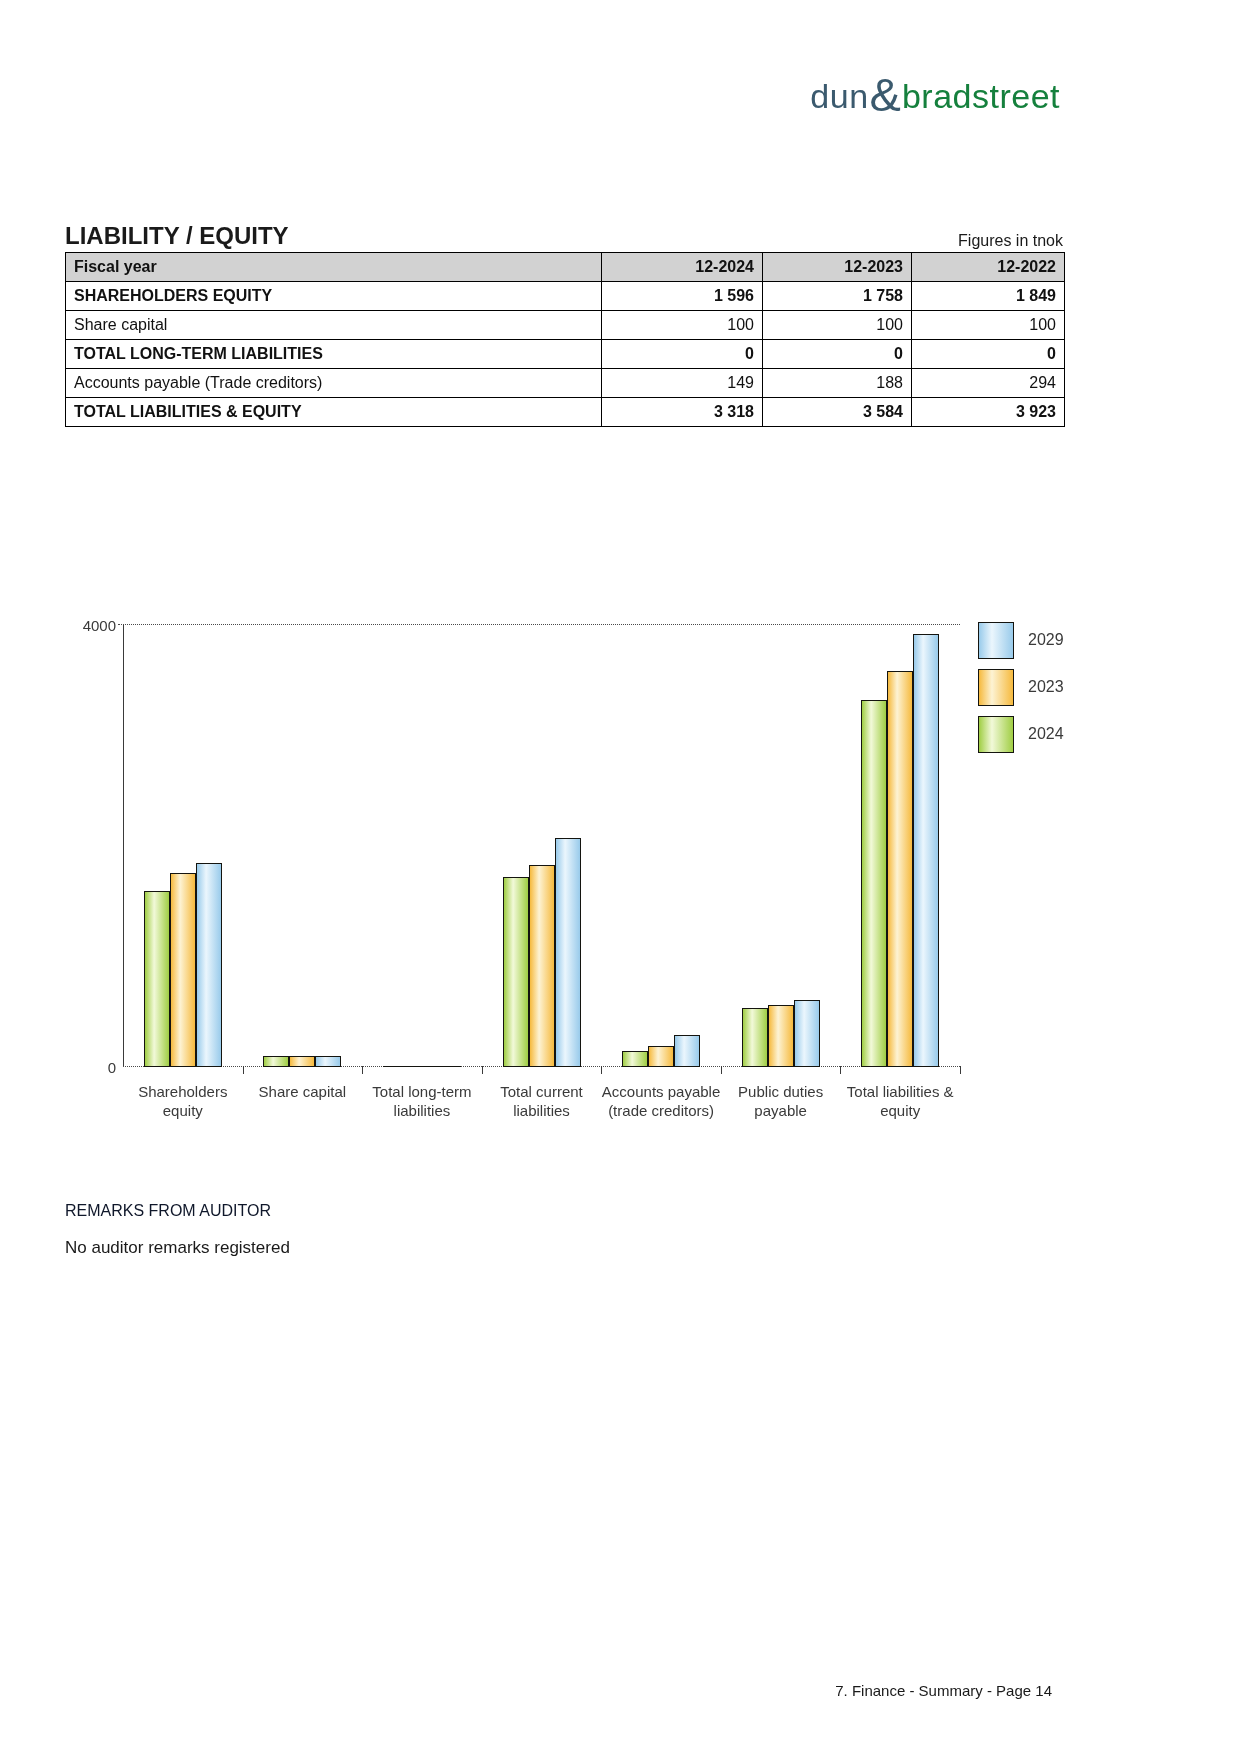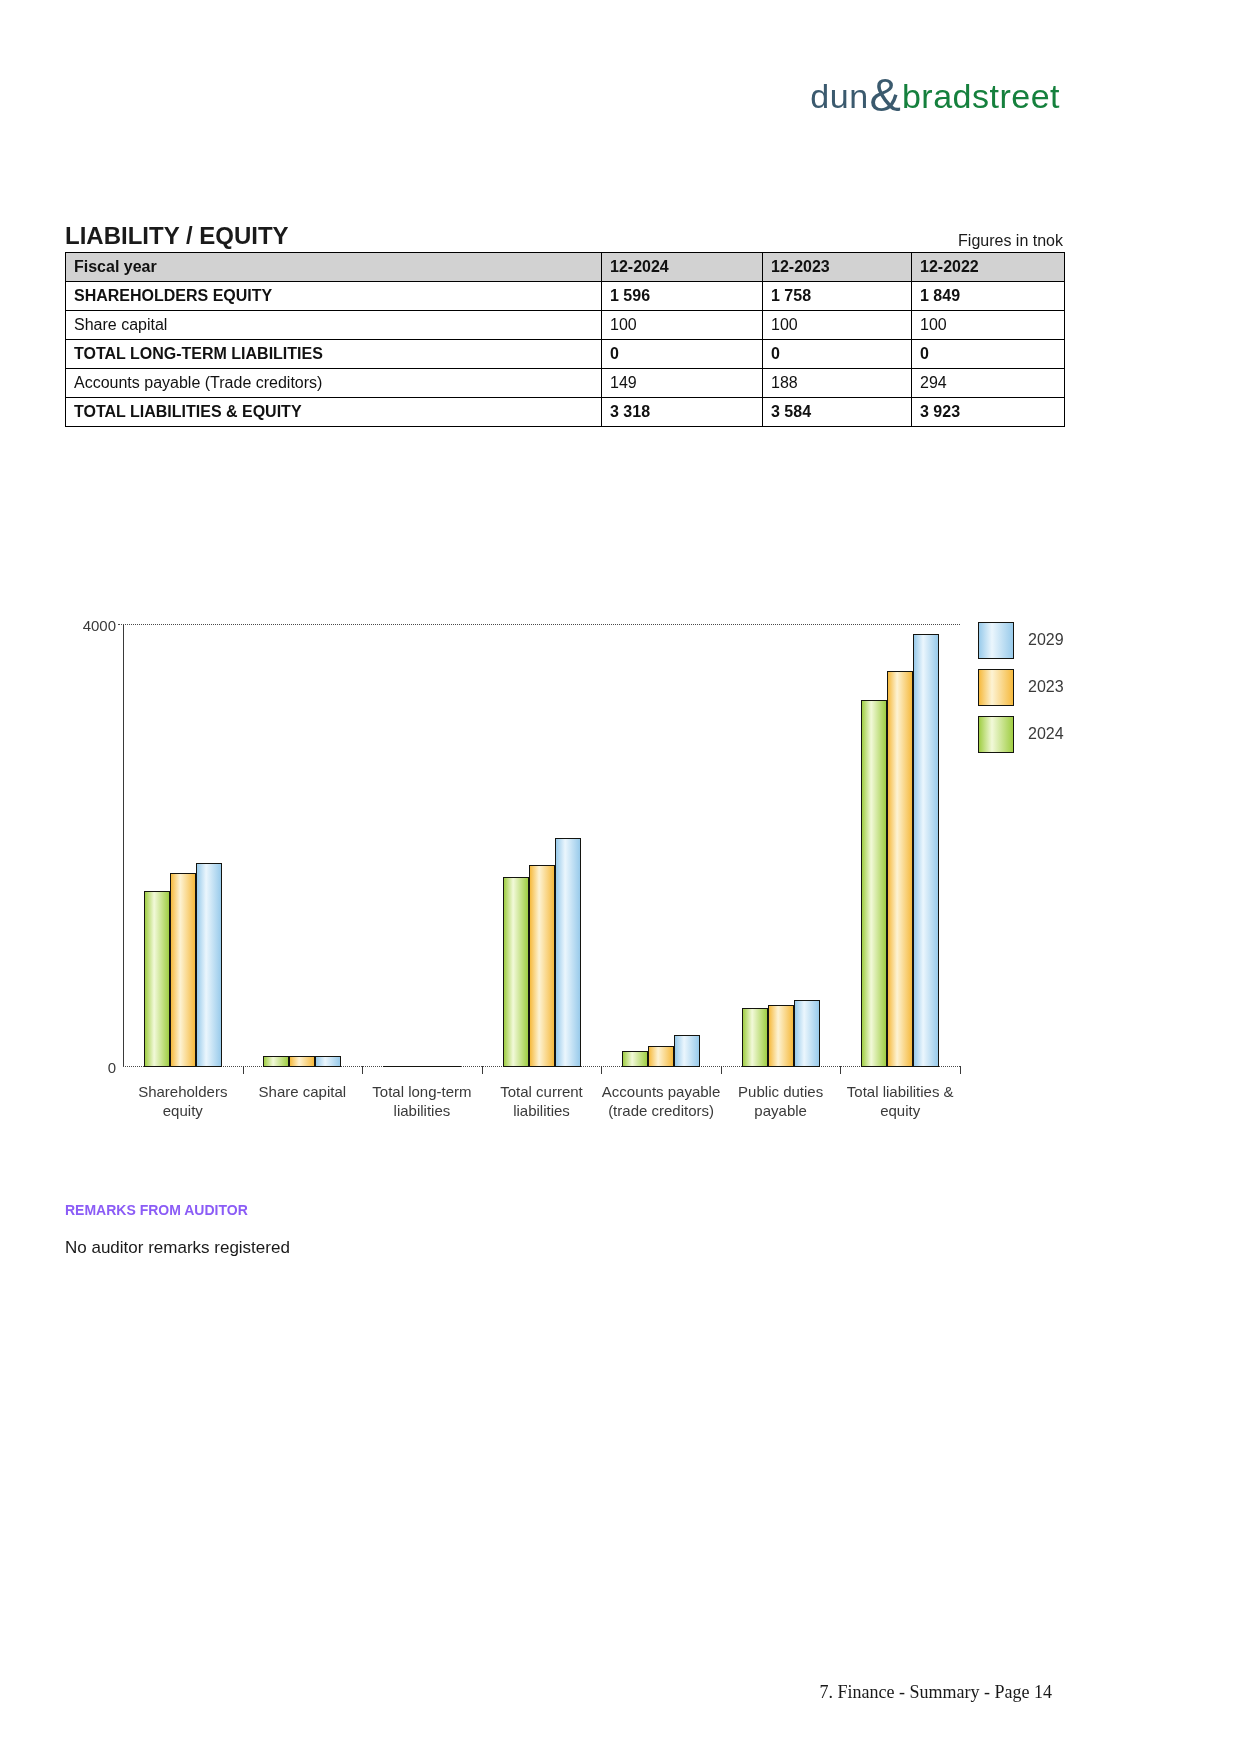--- a/index.html
+++ b/index.html
@@ -17,40 +17,40 @@
                 justify-content:space-between;align-items:flex-end;}
   .section-title{font-weight:bold;font-size:24px;color:#1a1a1a;}
   .unit-note{font-size:16px;color:#1a1a1a;}
 
   
   .fin-table{position:absolute;left:65px;top:252px;width:999px;border-collapse:collapse;
              font-size:16px;table-layout:fixed;}
   .fin-table th,.fin-table td{border:1.5px solid #000;padding:4px 8px;height:20px;
              overflow:hidden;white-space:nowrap;}
   .fin-table thead th{background:#d2d2d2;font-weight:bold;text-align:left;}
-  .fin-table .num{}
+  .fin-table .num{text-align:right;}
   .fin-table tr.bold td{font-weight:bold;}
 
   
   .chart{position:absolute;inset:0;}
   .ytick{position:absolute;left:68px;width:48px;text-align:right;font-size:15px;color:#3a3a3a;}
   .axis-left{position:absolute;left:123px;top:625px;height:442px;width:0;border-left:1.4px solid #3a3a3a;}
   .dline{position:absolute;height:0;border-top:1.6px dotted #4a4a4a;}
   .tick{position:absolute;width:0;height:8px;border-left:1.4px solid #3a3a3a;top:1066px;}
   .bar{position:absolute;box-sizing:border-box;border:1px solid #14140f;}
   .zero-bar{position:absolute;height:1.4px;background:#14140f;}
   .cat{position:absolute;top:1082px;width:160px;text-align:center;font-size:15px;
        line-height:19px;color:#3a3a3a;}
   .legend-swatch{position:absolute;width:36px;height:37px;box-sizing:border-box;border:1.3px solid #14140f;}
   .legend-label{position:absolute;font-size:16px;color:#3a3a3a;}
 
   
-  .remarks-title{position:absolute;left:65px;top:1202px;font-size:14px;font-weight:bold;color:#8b5cf6;}
+  .remarks-title{position:absolute;left:65px;top:1202px;font-size:16px;font-weight:normal;color:#0f172a;}
   .remarks-body{position:absolute;left:65px;top:1238px;font-size:17px;color:#1a1a1a;}
-  .footer{position:absolute;right:189px;top:1682px;font-size:18px;color:#1a1a1a;font-family:Liberation Serif, serif;}
+  .footer{position:absolute;right:189px;top:1682px;font-size:15px;color:#1a1a1a;}
 </style>
 </head>
 <body>
 
 <div id="page">
 
   <div class="logo">
     <span class="logo-dun">dun</span>
     <span class="logo-amp">&amp;</span>
     <span class="logo-brad">bradstreet</span>

